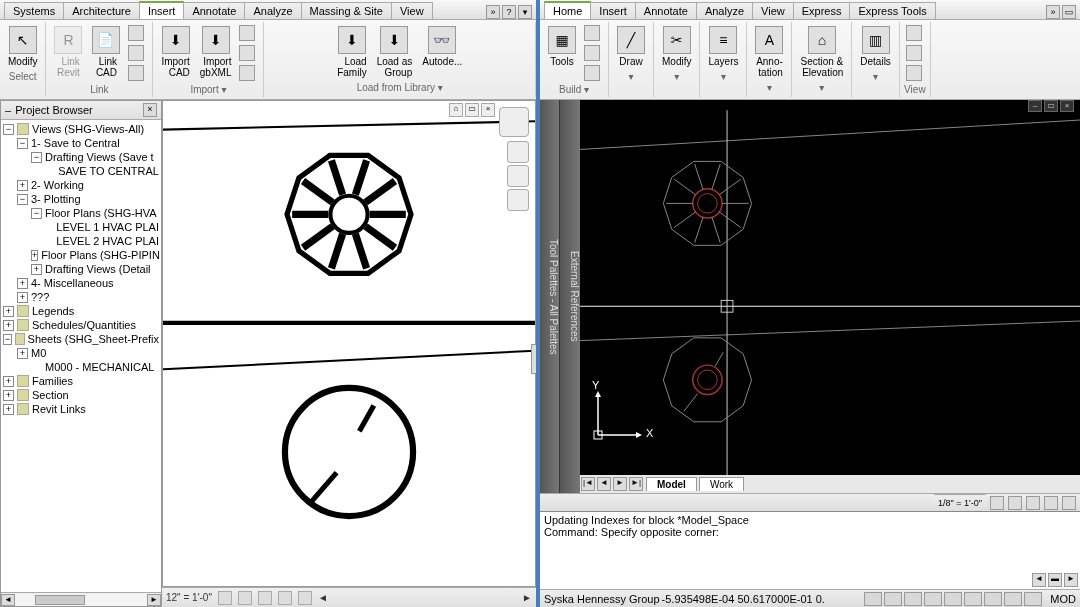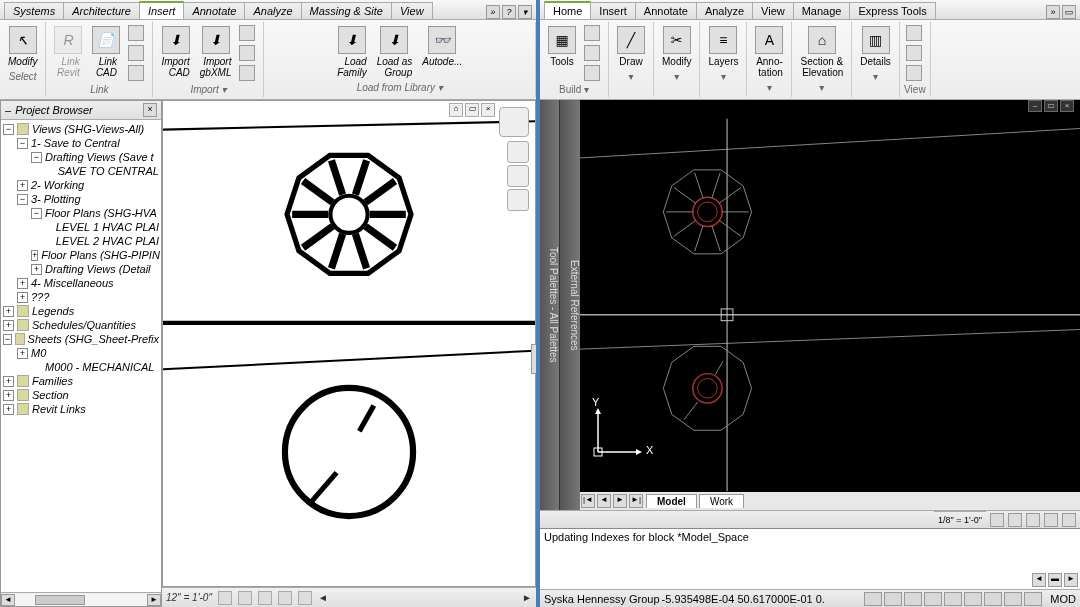--- a/index.html
+++ b/index.html
@@ -1,19 +1,19 @@
 <!DOCTYPE html>
 <html><head>
 <meta charset="utf-8">
 <style>
 * { margin: 0; padding: 0; box-sizing: border-box; font-family: "Segoe UI", Tahoma, sans-serif; font-size: 11px; }
 body { width: 1080px; height: 607px; overflow: hidden; background: #c0c0c0; position: relative; }
 
 .app-container { display: flex; width: 100%; height: 100%; }
-.left-app { width: 540px; height: 100%; display: flex; flex-direction: column; background: #f0f0f0; border-right: 4px solid #4a7ebb; font-style: italic; }
+.left-app { width: 540px; height: 100%; display: flex; flex-direction: column; background: #f0f0f0; border-right: 4px solid #4a7ebb; }
 .right-app { flex: 1; height: 100%; display: flex; flex-direction: column; background: #f0f0f0; }
 
 
 .tab-bar { display: flex; height: 20px; background: linear-gradient(#f8f8f8, #e0e0e0); border-bottom: 1px solid #aaa; align-items: flex-end; padding-left: 4px; }
 .tab { padding: 2px 8px; border: 1px solid #aaa; border-bottom: none; background: linear-gradient(#f0f0f0, #e0e0e0); margin-right: -1px; cursor: pointer; white-space: nowrap; }
 .tab.active { background: #fff; border-top: 2px solid #77aa44; }
 .tab-bar .tab-ctrl { margin-left: auto; display: flex; gap: 2px; padding-right: 4px; }
 .tab-ctrl span { width: 14px; height: 14px; background: #ddd; border: 1px solid #999; display: flex; align-items: center; justify-content: center; font-size: 9px; }
 
 
@@ -65,21 +65,21 @@
 .acad-titlebar { position: absolute; top: 0; right: 6px; display: flex; gap: 2px; }
 .acad-titlebar span { width: 14px; height: 12px; background: #333; border: 1px solid #666; color: #ccc; font-size: 8px; text-align: center; }
 .ucs { position: absolute; left: 10px; bottom: 50px; color: #fff; font-family: monospace; font-size: 10px; }
 .acad-tabs { position: absolute; left: 0; bottom: 0; right: 0; height: 18px; background: #e8e8e8; display: flex; align-items: center; }
 .acad-tabs .nav-btn { width: 14px; height: 14px; background: #ddd; border: 1px solid #999; margin: 0 1px; font-size: 8px; text-align: center; }
 .acad-tab { padding: 1px 10px; background: #fff; border: 1px solid #999; border-bottom: none; margin-left: 2px; font-size: 10px; }
 .acad-tab.active { background: #fff; font-weight: bold; }
 
 .ext-ref-tab { width: 20px; background: linear-gradient(90deg, #555, #777); color: #ddd; writing-mode: vertical-rl; text-align: center; font-size: 10px; padding: 4px 0; }
 
-.acad-cmd { background: #fff; border-top: 1px solid #888; font-family: "Courier New", monospace; font-size: 11px; padding: 2px 4px; height: 61px; overflow: hidden; position: relative; }
+.acad-cmd { background: #fff; border-top: 1px solid #888; font-family: "Courier New", monospace; font-size: 11px; padding: 2px 4px; height: 78px; overflow: hidden; position: relative; }
 .acad-cmd-line { white-space: pre; }
 .acad-cmd-scroll { position: absolute; bottom: 2px; right: 2px; display: flex; gap: 2px; }
 .acad-cmd-scroll span { width: 14px; height: 14px; background: #ddd; border: 1px solid #999; font-size: 8px; text-align: center; }
 
 .acad-status { height: 18px; background: linear-gradient(#eee, #ddd); border-top: 1px solid #aaa; display: flex; align-items: center; padding: 0 4px; gap: 2px; font-size: 9px; overflow: hidden; }
 .acad-status .coord { min-width: 200px; }
 .acad-status .sbtn { width: 18px; height: 14px; background: #d8d8d8; border: 1px solid #999; font-size: 8px; text-align: center; }
 
 svg { display: block; }
 .hscroll { height: 14px; background: #eee; border-top: 1px solid #aaa; display: flex; align-items: center; }
@@ -358,21 +358,21 @@
 
   </div>
 
   <div class="right-app">
     <div class="tab-bar">
       <div class="tab active">Home</div>
       <div class="tab">Insert</div>
       <div class="tab">Annotate</div>
       <div class="tab">Analyze</div>
       <div class="tab">View</div>
-      <div class="tab">Manage</div>
+      <div class="tab">Express</div>
       <div class="tab">Express Tools</div>
       <div class="tab-ctrl">
         <span>»</span>
         <span>▭</span>
       </div>
     </div>
 
     <div class="ribbon">
       <div class="ribbon-group">
         <div class="ribbon-row">
@@ -525,20 +525,21 @@
       <span class="acad-status scale">1/8" = 1'-0"</span>
       <span class="sb-icon"></span>
       <span class="sb-icon"></span>
       <span class="sb-icon"></span>
       <span class="sb-icon"></span>
       <span class="sb-icon"></span>
     </div>
 
     <div class="acad-cmd">
       <div class="acad-cmd-line">Updating Indexes for block *Model_Space</div>
+      <div class="acad-cmd-line">Command: Specify opposite corner:</div>
       <div class="acad-cmd-line"></div>
       <div class="acad-cmd-scroll">
         <span>◄</span>
         <span>▬</span>
         <span>►</span>
       </div>
     </div>
 
     <div class="acad-status">
       <span>Syska Hennessy Group</span>

